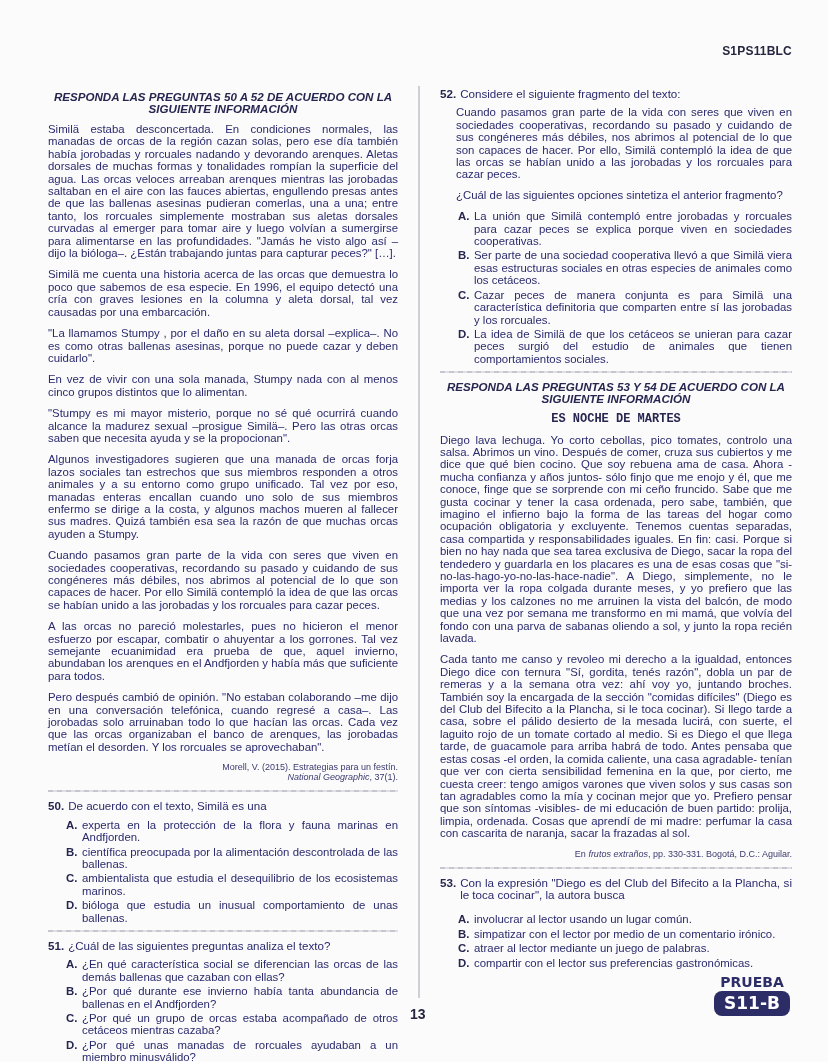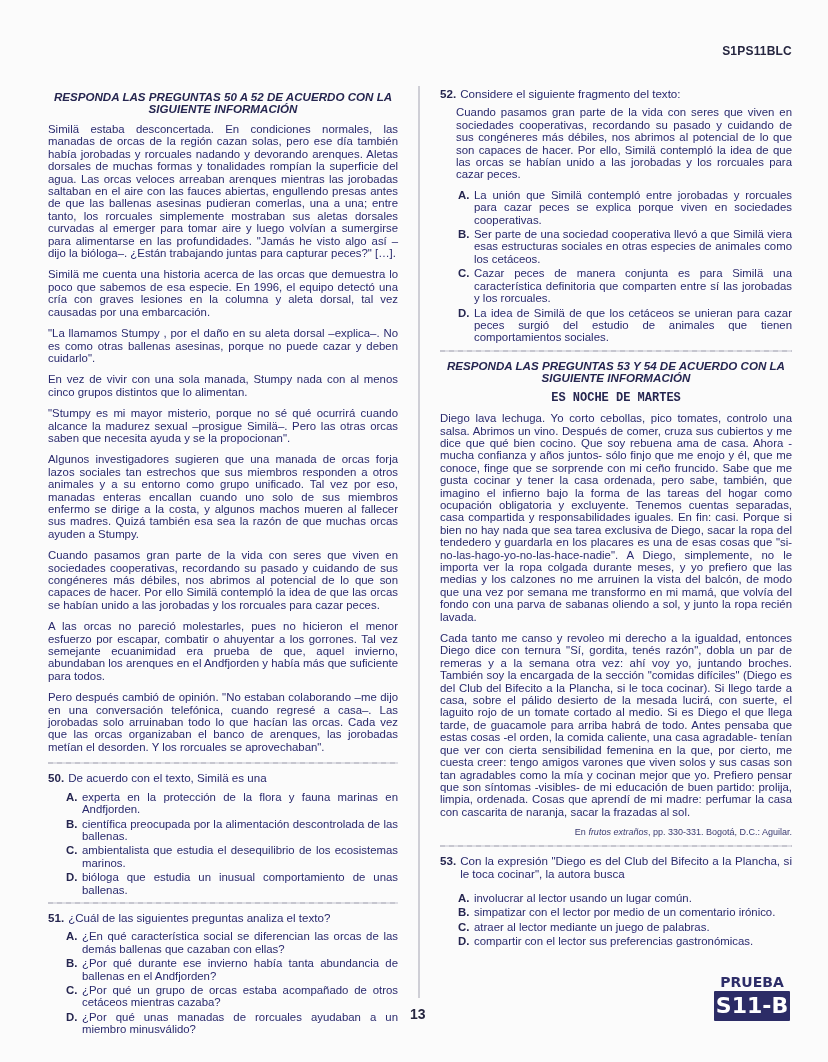--- a/index.html
+++ b/index.html
@@ -22,39 +22,43 @@
   .qnum { font-weight:bold; color:#262650; margin-right:4px; }
   .opts { margin:6px 0 6px 18px; }
   .opt { display:flex; margin-bottom:2px; }
   .opt .l { font-weight:bold; width:16px; flex:none; color:#262650; }
   .opt .t { flex:1; text-align:justify; }
   .frag { margin:6px 0 8px 16px; }
   .indent { margin-left:16px; }
   .pnum { position:absolute; left:410px; top:1006px; font-weight:bold; font-size:14px; color:#262640; }
   .badge { position:absolute; right:38px; top:974px; width:76px; text-align:center; }
   .badge .top { font-weight:bold; font-size:14px; color:#2d2d68; font-family:"DejaVu Sans", sans-serif;text-align:center; }
-  .badge .box { margin-top:1px; background:#2c2c66; color:#fff; border-radius:1px; font-weight:bold; font-size:22px; padding:2px 0 3px; font-family:"DejaVu Sans", sans-serif; }
+  .badge .box { margin-top:1px; background:#2c2c66; color:#fff; border-radius:8px; font-weight:bold; font-size:17px; padding:2px 0 3px; font-family:"DejaVu Sans", sans-serif; }
 </style>
 </head>
 <body>
 
 <div class="code">S1PS11BLC</div>
 <div class="vrule"></div>
 
 <div class="col left">
   <h2>RESPONDA LAS PREGUNTAS 50 A 52 DE ACUERDO CON LA SIGUIENTE INFORMACIÓN</h2>
   <p>Similä estaba desconcertada. En condiciones normales, las manadas de orcas de la región  cazan solas, pero ese día también había jorobadas y rorcuales nadando y devorando arenques. Aletas dorsales de muchas formas y tonalidades rompían la superficie del agua. Las orcas veloces arreaban arenques mientras las jorobadas saltaban en el aire con las fauces abiertas, engullendo presas antes de que las ballenas asesinas pudieran comerlas, una a una; entre tanto, los rorcuales simplemente mostraban sus aletas dorsales curvadas al emerger para tomar aire y luego volvían a sumergirse para alimentarse en las profundidades. "Jamás he visto algo así –dijo la bióloga–. ¿Están trabajando juntas para capturar peces?" […].</p>
   <p>Similä me cuenta una historia acerca de las orcas que demuestra lo poco que sabemos de esa especie. En 1996, el equipo detectó una cría con graves lesiones en la columna y aleta dorsal, tal vez causadas por una embarcación.</p>
   <p>"La llamamos Stumpy , por el daño en su aleta dorsal –explica–. No es como otras ballenas asesinas, porque no puede cazar y deben cuidarlo".</p>
   <p>En vez de vivir con una sola manada, Stumpy nada con al menos cinco grupos distintos que lo alimentan.</p>
   <p>"Stumpy es mi mayor misterio, porque no sé qué ocurrirá cuando alcance la madurez sexual –prosigue Similä–. Pero las otras orcas saben que necesita ayuda y se la propocionan".</p>
   <p>Algunos investigadores sugieren que una manada de orcas forja lazos sociales tan estrechos que sus miembros responden a otros animales y a su entorno como grupo unificado. Tal vez por eso, manadas enteras encallan cuando uno solo de sus miembros enfermo se dirige a la costa, y algunos machos mueren al fallecer sus madres. Quizá también esa sea la razón de que muchas orcas ayuden a Stumpy.</p>
   <p>Cuando pasamos gran parte de la vida con seres que viven en sociedades cooperativas, recordando su pasado y cuidando de sus congéneres más débiles, nos abrimos al potencial de lo que son capaces de hacer. Por ello Similä contempló la idea de que las orcas se habían unido a las jorobadas y los rorcuales para cazar peces.</p>
   <p>A las orcas no pareció molestarles, pues no hicieron el menor esfuerzo por escapar, combatir o ahuyentar a los gorrones. Tal vez semejante ecuanimidad era prueba de que, aquel invierno, abundaban los arenques en el Andfjorden y había más que suficiente para todos.</p>
   <p>Pero después cambió de opinión. "No estaban colaborando –me dijo en una conversación telefónica, cuando regresé a casa–. Las jorobadas solo arruinaban todo lo que hacían las orcas. Cada vez que las orcas organizaban el banco de arenques, las jorobadas metían el desorden. Y los rorcuales se aprovechaban".</p>
+  <div class="cite">
+    <div>Morell, V. (2015). Estrategias para un festín.</div>
+    <div><i>National Geographic</i><span>, 37(1).</span></div>
+  </div>
   <div class="hr"></div>
 
   <div>
     <div class="q"><span class="qnum">50.</span><span>De acuerdo con el texto, Similä es una</span></div>
     <div class="opts">
       <div class="opt">
           <span class="l">A.</span>
           <span class="t">experta en la protección de la flora y fauna marinas en Andfjorden.</span>
         </div>
       <div class="opt">
@@ -93,20 +97,21 @@
           <span class="t">¿Por qué unas manadas de rorcuales ayudaban a un miembro minusválido?</span>
         </div>
     </div>
   </div>
 </div>
 
 <div class="col right">
   <div>
     <div class="q"><span class="qnum">52.</span><span>Considere el siguiente fragmento del texto:</span></div>
     <p class="frag">Cuando pasamos gran parte de la vida con seres que viven en sociedades cooperativas, recordando su pasado y cuidando de sus congéneres más débiles, nos abrimos al potencial de lo que son capaces de hacer. Por ello, Similä contempló la idea de que las orcas se habían unido a las jorobadas y los rorcuales para cazar peces.</p>
+    <p class="indent">¿Cuál de las siguientes opciones sintetiza el anterior fragmento?</p>
     <div class="opts">
       <div class="opt">
           <span class="l">A.</span>
           <span class="t">La unión que Similä contempló entre jorobadas y rorcuales para cazar peces se explica porque viven en sociedades cooperativas.</span>
         </div>
       <div class="opt">
           <span class="l">B.</span>
           <span class="t">Ser parte de una sociedad cooperativa llevó a que Similä viera esas estructuras sociales en otras especies de animales como los cetáceos.</span>
         </div>
       <div class="opt">

